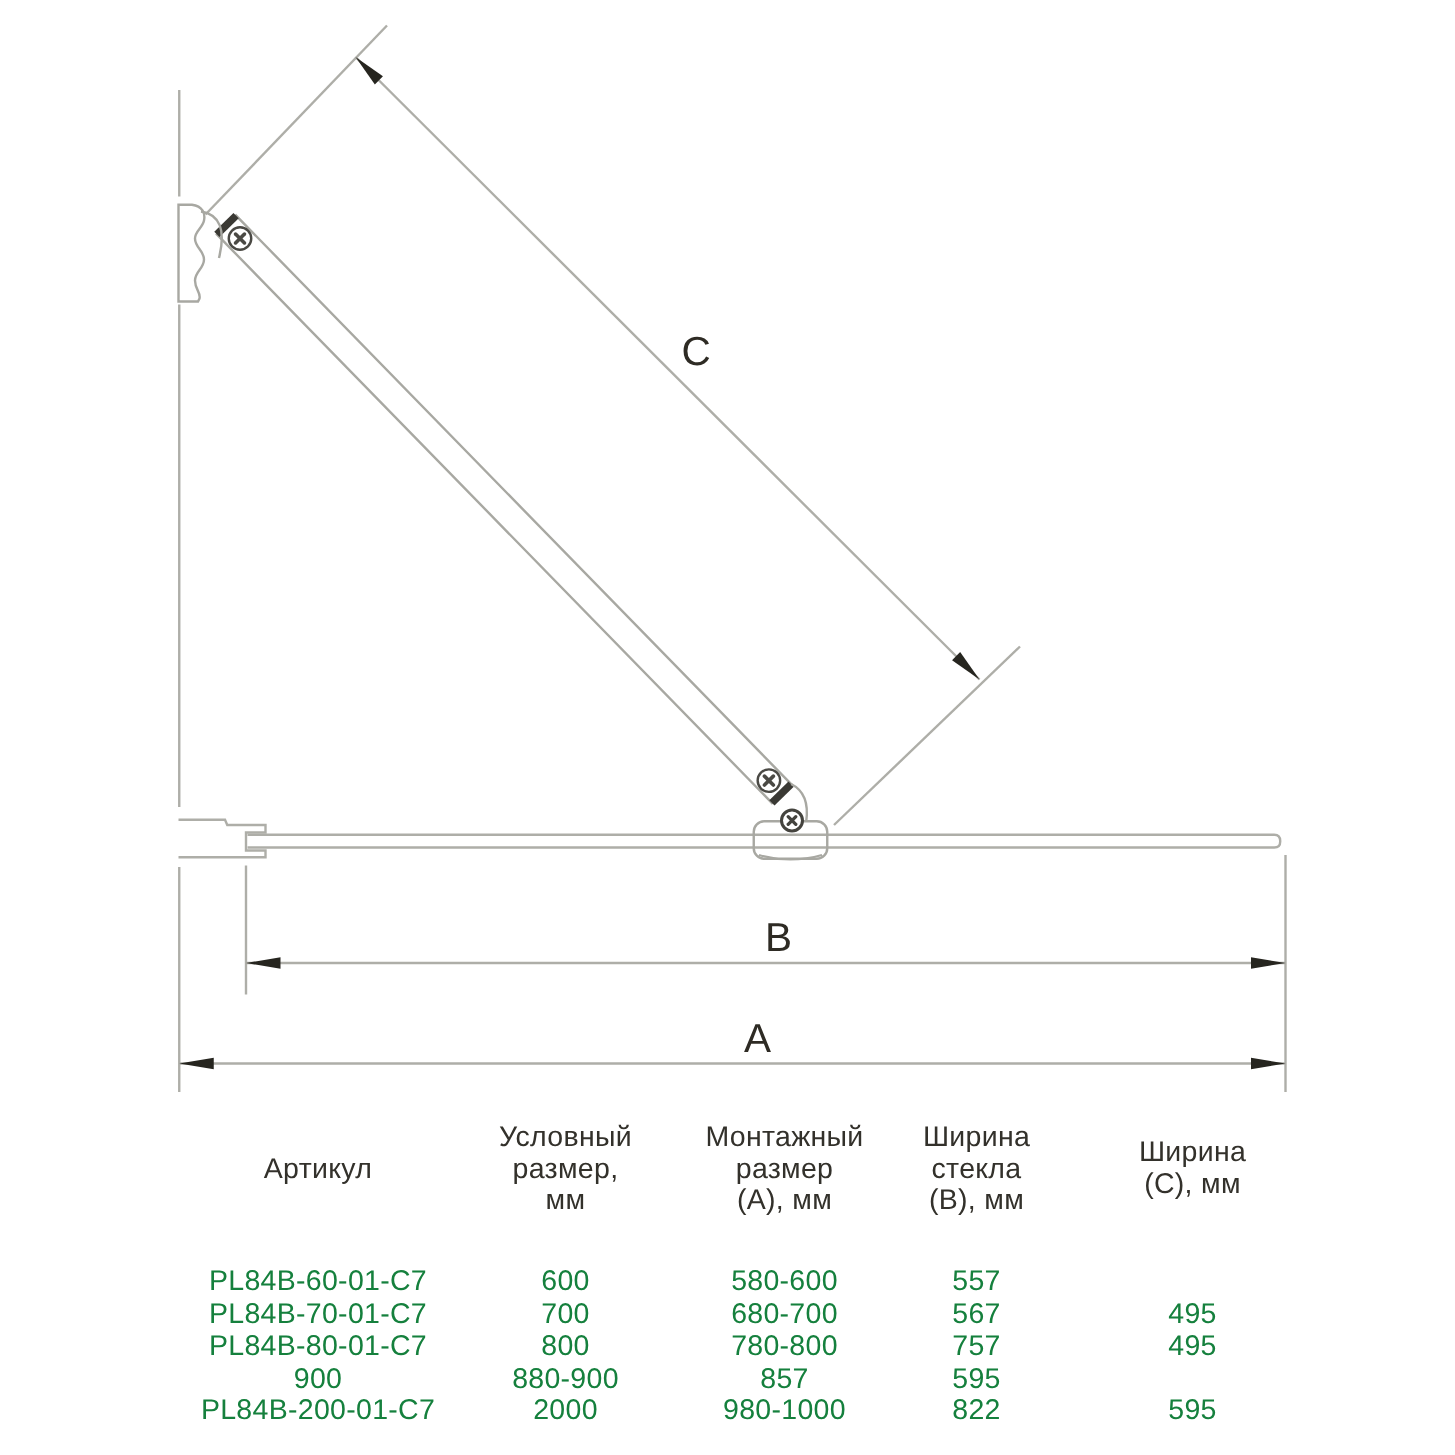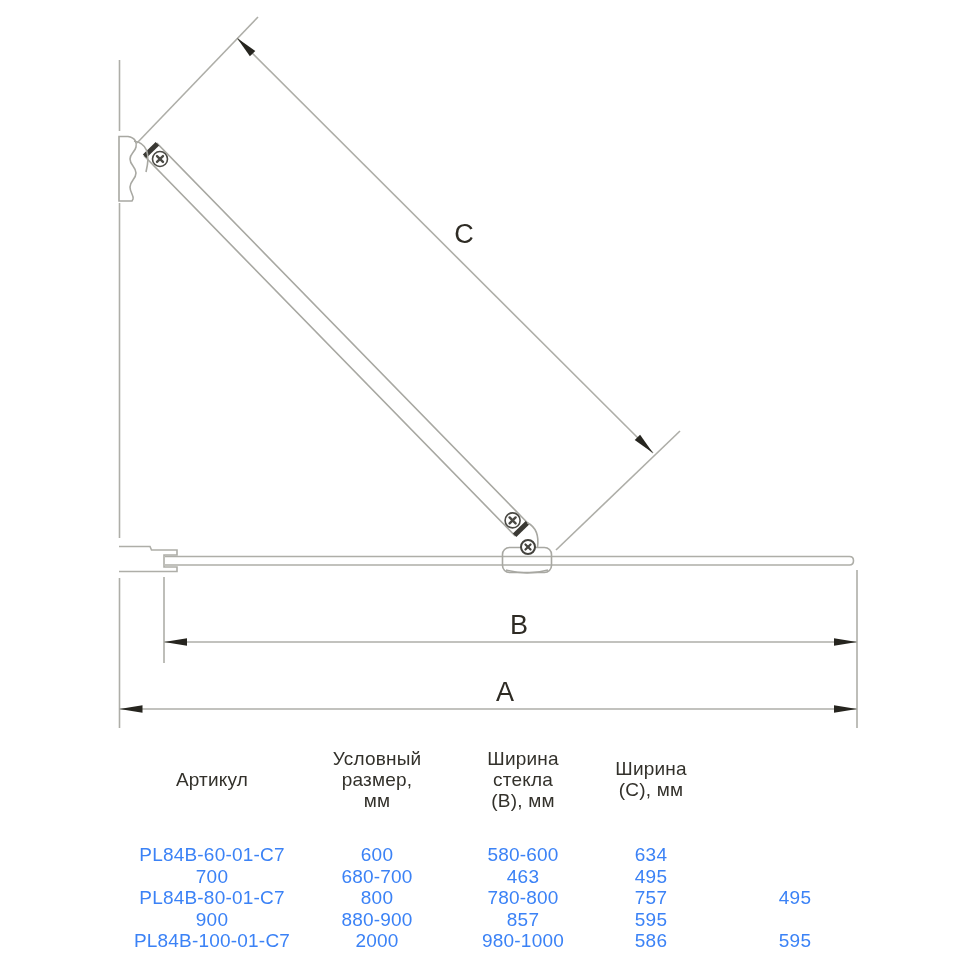--- a/index.html
+++ b/index.html
@@ -20,21 +20,21 @@
     position:absolute;left:120px;top:746px;width:764px;height:66px;
     display:grid;grid-template-columns:184px 146px 146px 110px 178px;
     align-items:center;text-align:center;
     font-size:19px;line-height:21px;letter-spacing:0.2px;
     color:#33312b;white-space:pre-line;
   }
   .tbl-rows{position:absolute;left:120px;top:844px;width:764px;}
   .tbl-row{
     display:grid;grid-template-columns:184px 146px 146px 110px 178px;
     height:21.6px;align-items:center;text-align:center;
-    font-size:19px;letter-spacing:0.2px;color:#3b82f6;
+    font-size:19px;letter-spacing:0.2px;color:#15803d;
   }
 </style>
 </head>
 <body>
 
 <div class="page">
 
   <svg class="diagram" width="970" height="742" viewBox="0 0 970 742">
 
     <g stroke="#aeaea8" stroke-width="1.6">
@@ -106,55 +106,59 @@
         <line x1="0" y1="-3.6" x2="0" y2="3.6"></line>
       </g>
     </g>
   </svg>
 
   <div class="tbl-header">
     <div>Артикул</div>
     <div>Условный
 размер,
 мм</div>
+    <div>Монтажный
+размер
+(А), мм</div>
     <div>Ширина
 стекла
 (В), мм</div>
     <div>Ширина
 (С), мм</div>
   </div>
 
   <div class="tbl-rows">
     <div class="tbl-row">
       <div>PL84B-60-01-C7</div>
       <div>600</div>
       <div>580-600</div>
-      <div>634</div>
+      <div>557</div>
     </div>
     <div class="tbl-row">
+      <div>PL84B-70-01-C7</div>
       <div>700</div>
       <div>680-700</div>
-      <div>463</div>
+      <div>567</div>
       <div>495</div>
     </div>
     <div class="tbl-row">
       <div>PL84B-80-01-C7</div>
       <div>800</div>
       <div>780-800</div>
       <div>757</div>
       <div>495</div>
     </div>
     <div class="tbl-row">
       <div>900</div>
       <div>880-900</div>
       <div>857</div>
       <div>595</div>
     </div>
     <div class="tbl-row">
-      <div>PL84B-100-01-C7</div>
+      <div>PL84B-200-01-C7</div>
       <div>2000</div>
       <div>980-1000</div>
-      <div>586</div>
+      <div>822</div>
       <div>595</div>
     </div>
   </div>
 
 </div>
 
 </body></html>

